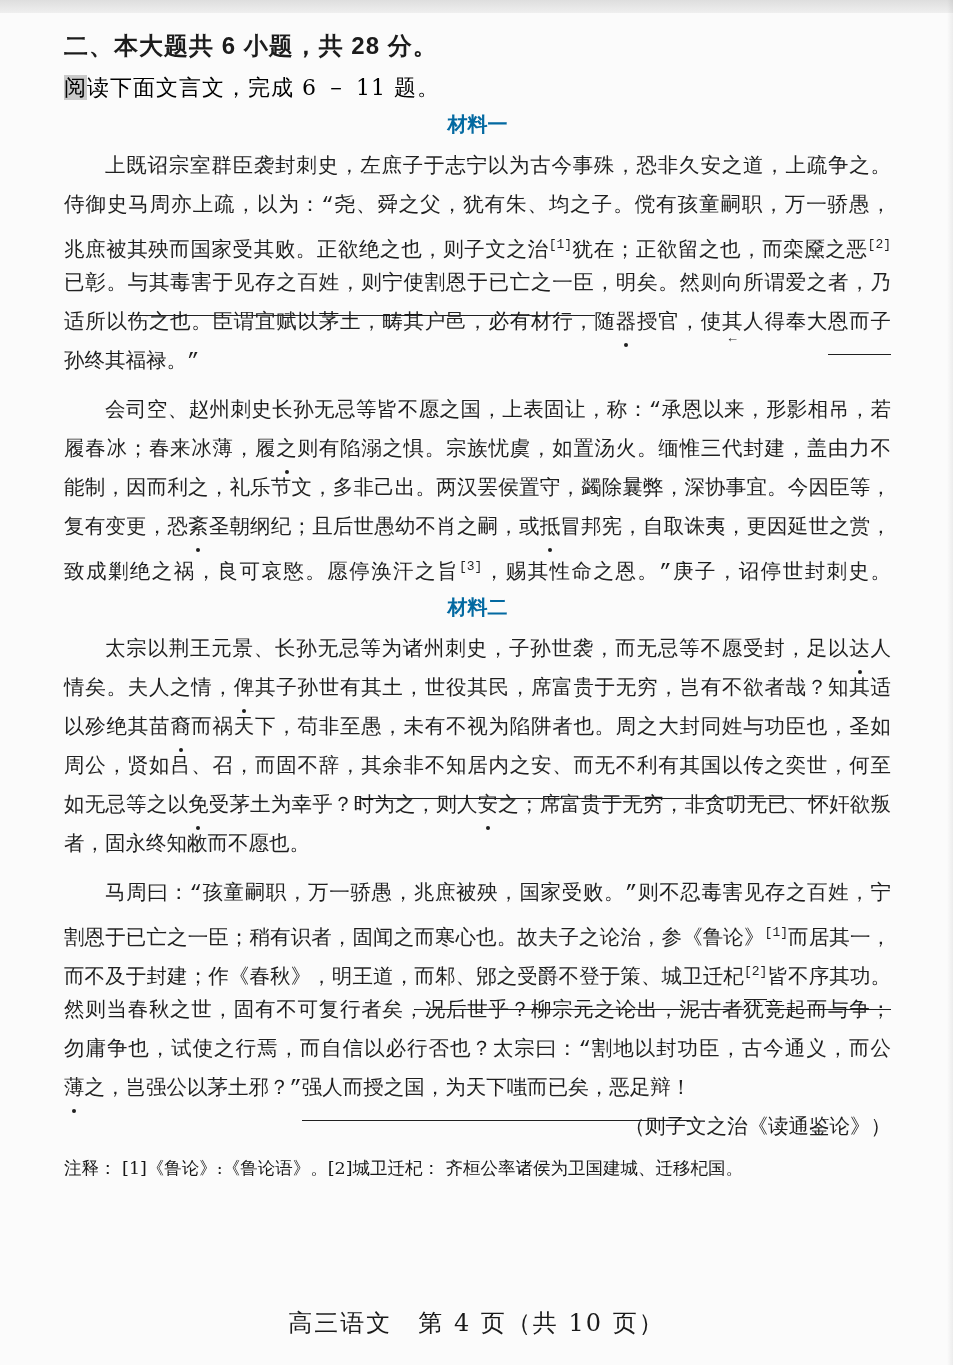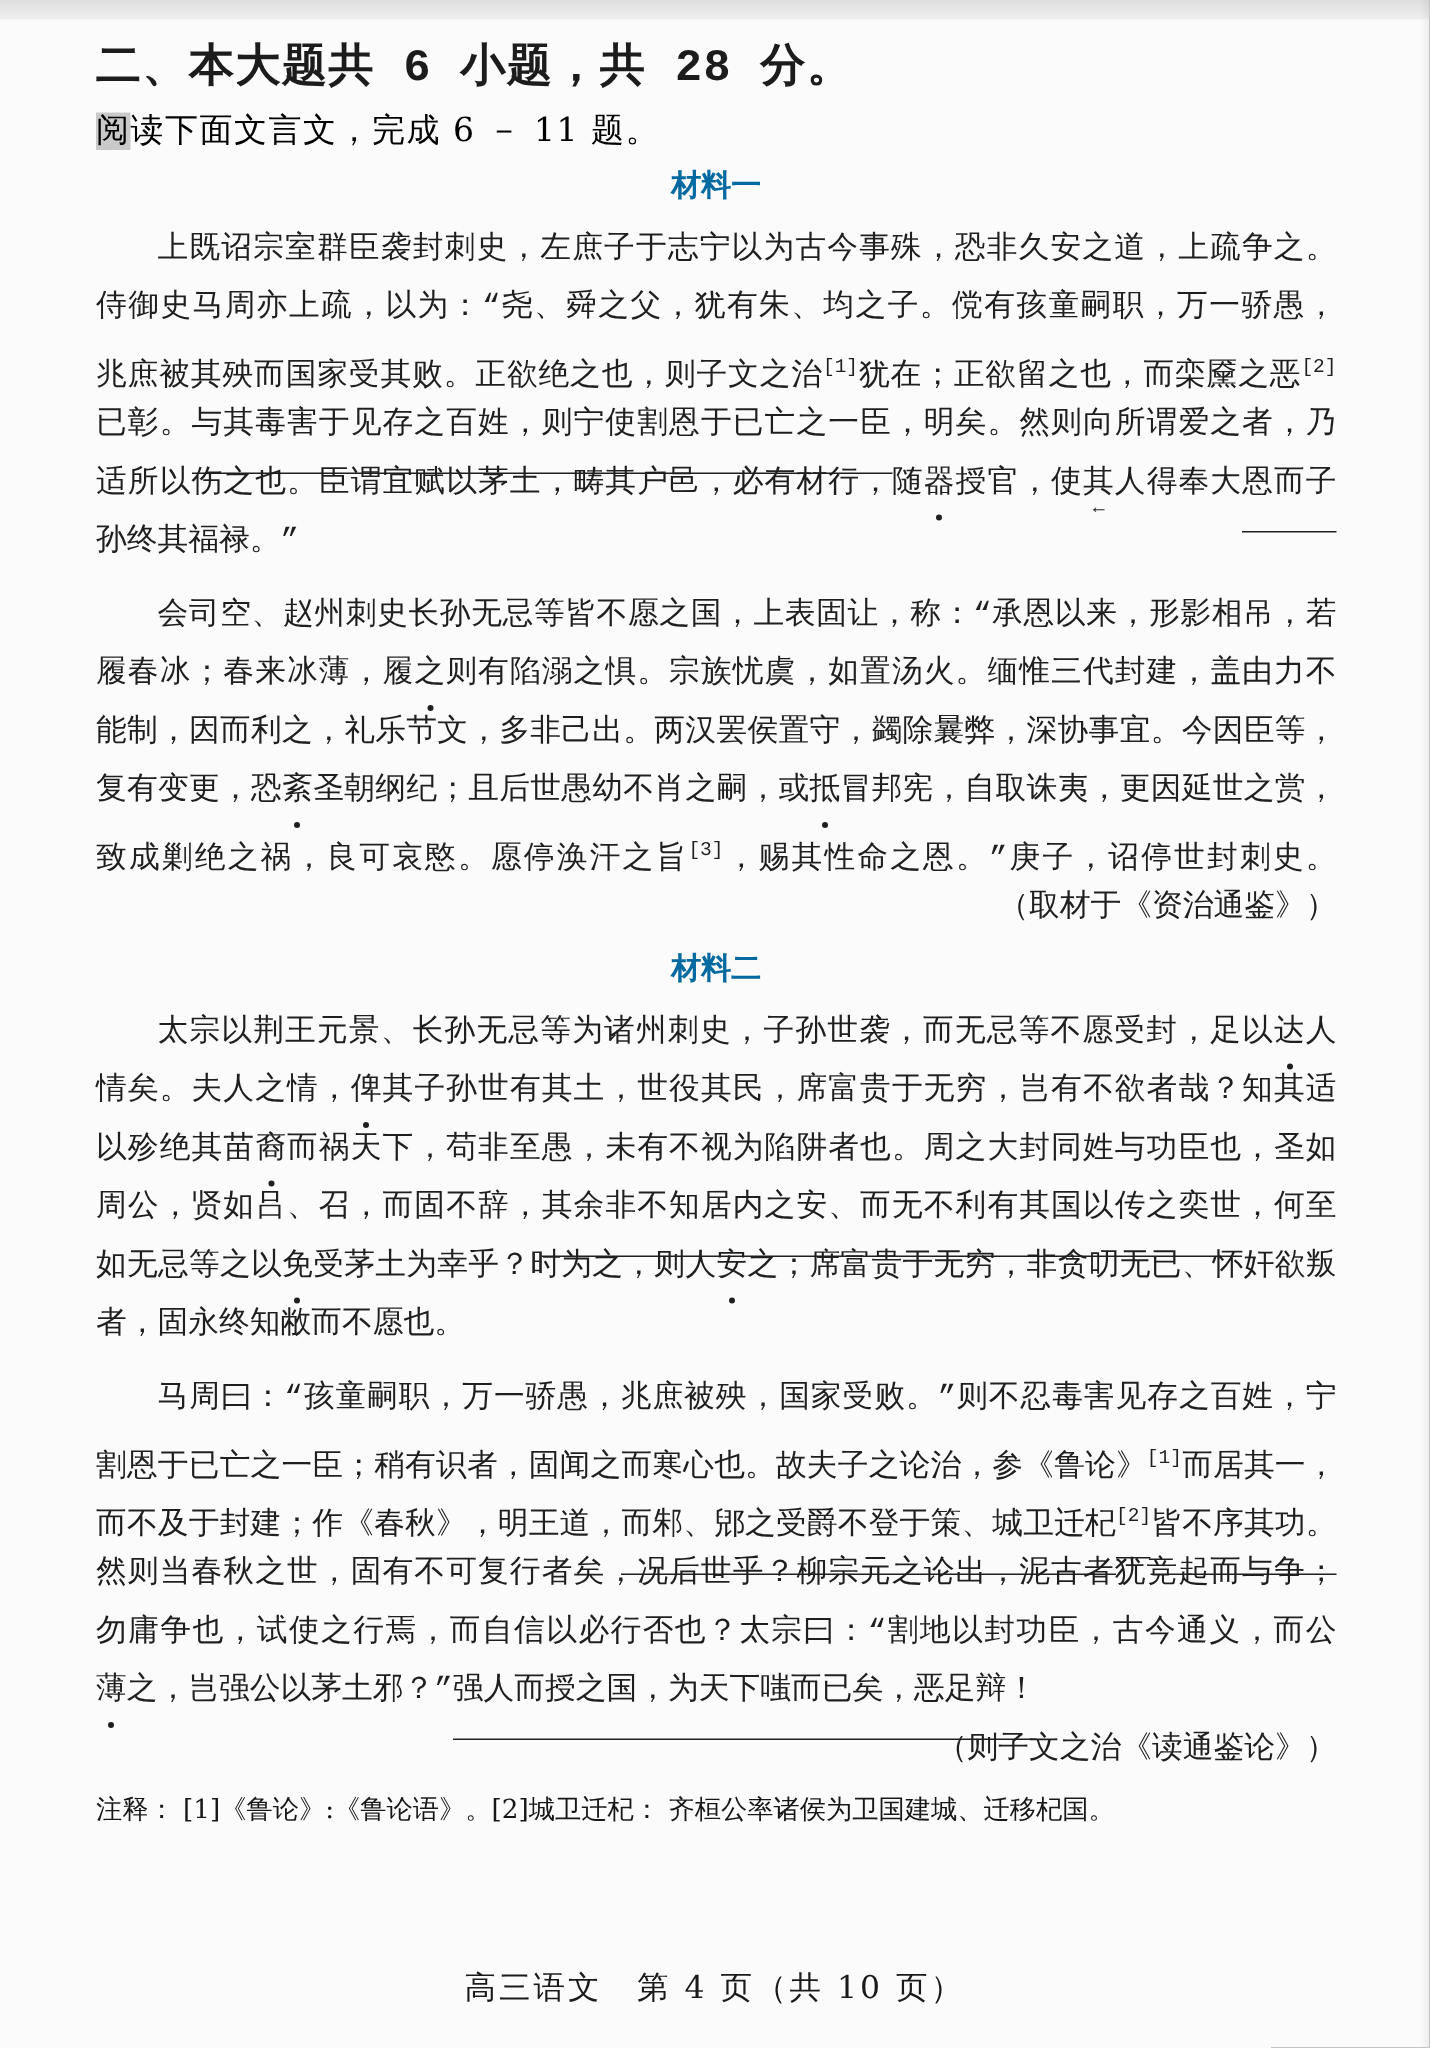--- a/index.html
+++ b/index.html
@@ -16,22 +16,22 @@
     position:absolute;top:0;left:0;right:0;height:13px;
     background:linear-gradient(to bottom,#dedede,#efefef);
   }
   .scan-edge{
     position:absolute;top:0;right:0;bottom:0;width:6px;
     background:linear-gradient(to right,rgba(0,0,0,0),rgba(0,0,0,0.06));
   }
   .content{position:absolute;left:64px;top:13px;width:827px;}
   .sec-head{
     margin:16px 0 0 0;
-    font-family:Liberation Mono, monospace;
-    font-weight:700;font-size:30px;line-height:34px;color:#1c1c1c;
+    font-family:Liberation Sans, sans-serif;
+    font-weight:700;font-size:24px;line-height:34px;color:#1c1c1c;
     letter-spacing:1px;
   }
   .instruction{
     margin:10px 0 0 0;font-size:22px;line-height:30px;color:#000000;
     letter-spacing:1px;
   }
   .hl-char{background:#c9c9c9;}
   .mat-title{
     margin:6px 0 0 0;text-align:center;
     font-family:"Liberation Sans","DejaVu Sans",sans-serif;
@@ -59,21 +59,21 @@
   .arr{position:relative;}
   .arr::after{
     content:"\2190";position:absolute;left:50%;bottom:-24px;
     font-size:13px;color:#1f1f1f;transform:translateX(-50%);
   }
   .note{
     margin:6px 0 0 0;font-size:17.5px;line-height:30px;color:#171717;
   }
   .footer{
     position:absolute;left:0;right:0;bottom:26px;text-align:center;
-    font-size:21px;color:#1a1a1a;letter-spacing:2px;
+    font-size:24px;color:#1a1a1a;letter-spacing:2px;
   }
 </style>
 </head>
 <body>
 
 <div class="page">
   <div class="scan-band"></div>
   <div class="scan-edge"></div>
 
   <div class="content">
@@ -92,21 +92,20 @@
             <div class="pline al-j"><span>已彰。</span><span class="ul">与其毒害于见存之百姓，则宁使割恩于已亡之一臣</span><span>，明矣。然则向所谓爱之者，乃</span></div>
             <div class="pline al-j"><span>适所以伤之也。臣谓宜赋以茅土，畴其户邑，必有材行，随</span><span class="dot">器</span><span>授官，使</span><span class="arr">其</span><span>人得奉大</span><span class="ul">恩而子</span></div>
             <div class="pline al-l"><span>孙终其福禄。”</span></div>
           </div>
           <div class="para">
             <div class="pline al-j ind"><span>会司空、赵州刺史长孙无忌等皆不愿之国，上表固让，称：“承恩以来，形影相吊，若</span></div>
             <div class="pline al-j"><span>履春冰；春来冰薄，履</span><span class="dot">之</span><span>则有陷溺之惧。宗族忧虞，如置汤火。缅惟三代封建，盖由力不</span></div>
             <div class="pline al-j"><span>能制，因而利之，礼乐节文，多非己出。两汉罢侯置守，蠲除曩弊，深协事宜。今因臣等，</span></div>
             <div class="pline al-j"><span>复有变更，恐</span><span class="dot">紊</span><span>圣朝纲纪；且后世愚幼不肖之嗣，或</span><span class="dot">抵</span><span>冒邦宪，自取诛夷，更因延世之赏，</span></div>
             <div class="pline al-j"><span>致成剿绝之祸，良可哀愍。愿停涣汗之旨</span><span class="sup">[3]</span><span>，赐其性命之恩。”庚子，诏停世封刺史。</span></div>
-            <div class="pline al-r"><span>（取材于《资治通鉴》）</span></div>
           </div>
         </div>
     </section>
 
     <section>
       <h3 class="mat-title">材料二</h3>
       <div class="passage">
           <div class="para">
             <div class="pline al-j ind"><span>太宗以荆王元景、长孙无忌等为诸州刺史，子孙世袭，而无忌等不愿受封，足以</span><span class="dot">达</span><span>人</span></div>
             <div class="pline al-j"><span>情矣。夫人之情，</span><span class="dot">俾</span><span>其子孙世有其土，世役其民，席富贵于无穷，岂有不欲者哉？知其适</span></div>

